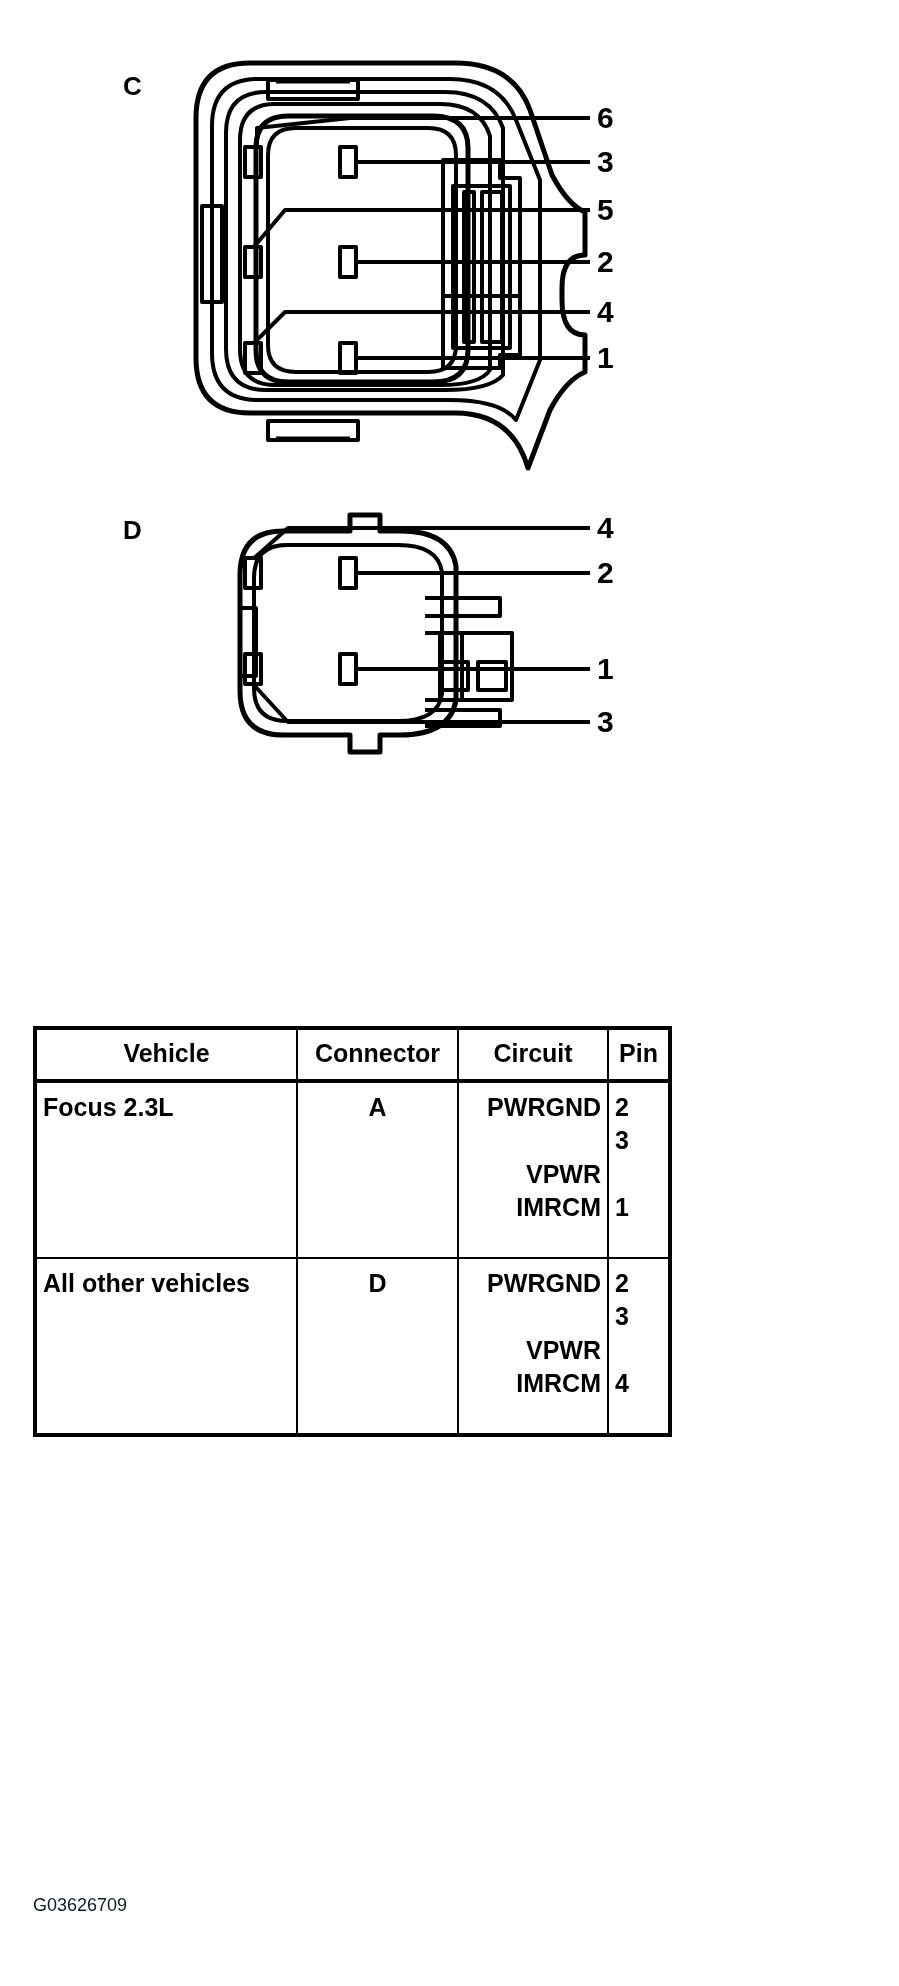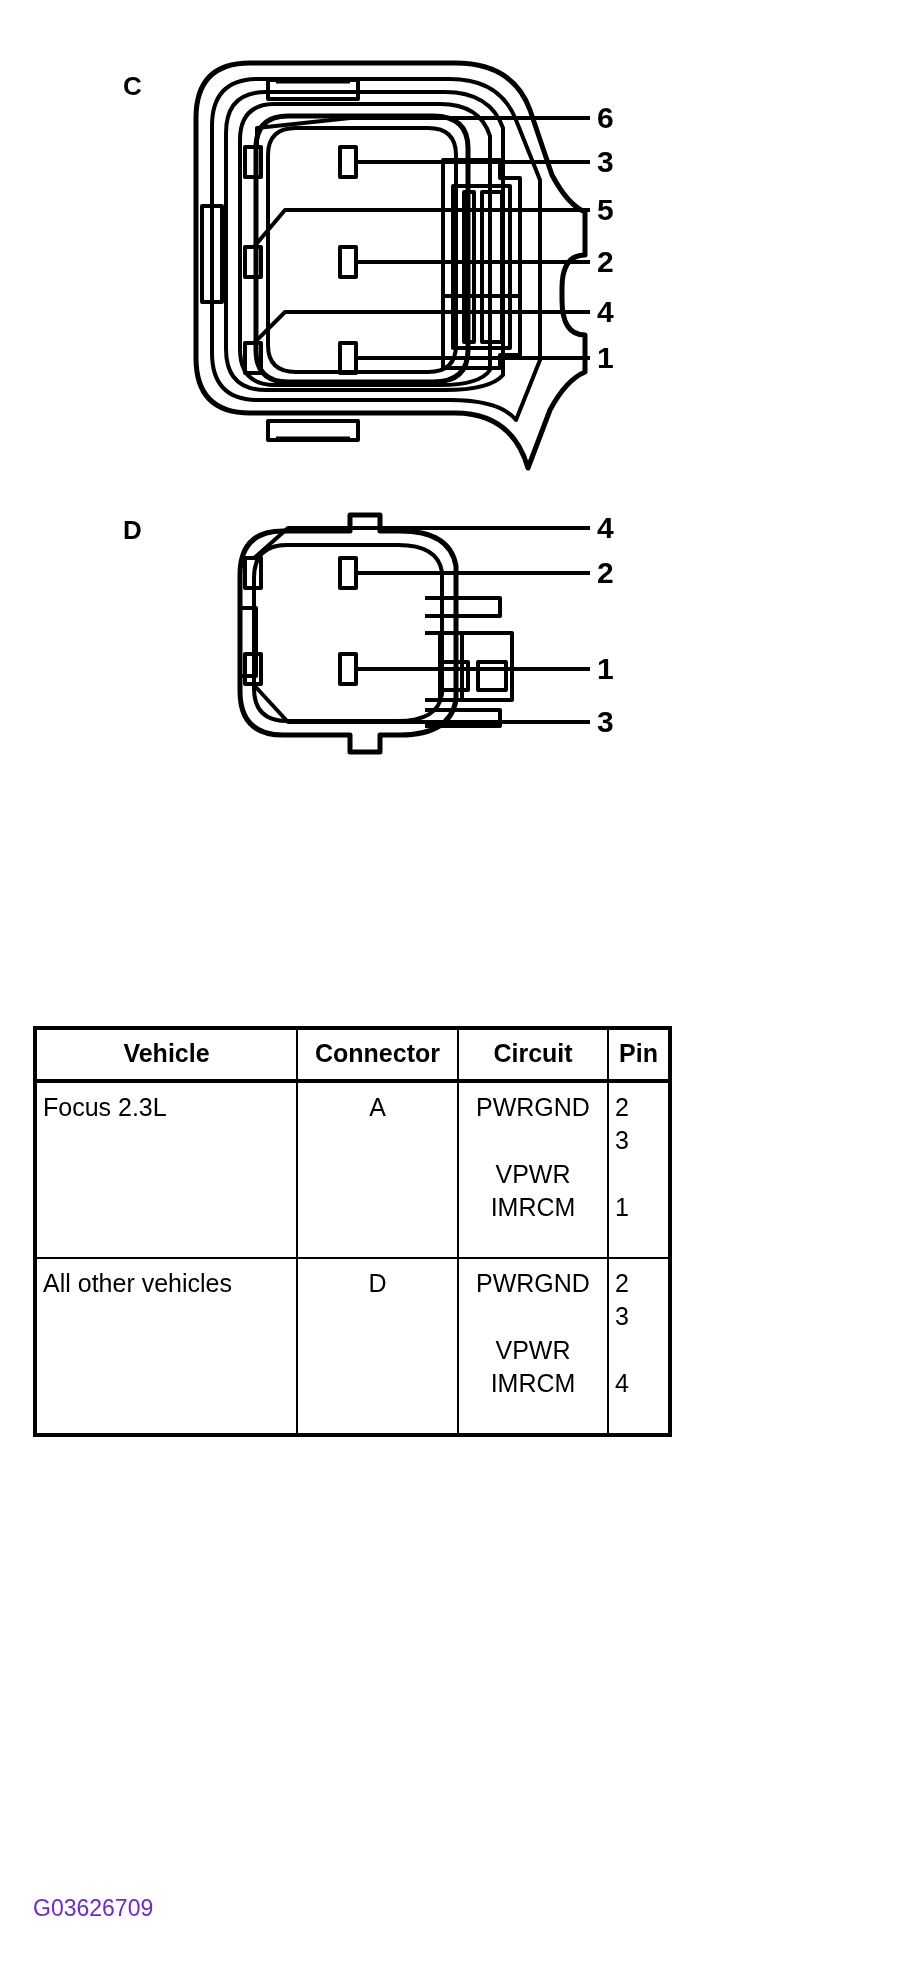--- a/index.html
+++ b/index.html
@@ -79,37 +79,37 @@
   table.pin-table thead th {
     border-bottom: 4px solid #000;
     font-weight: bold;
     font-size: 25px;
     text-align: center;
     padding: 9px 4px 11px 4px;
     vertical-align: middle;
   }
   table.pin-table tbody td {
     font-size: 25px;
-    font-weight: normal;
+    font-weight: bold;
     height: 160px;
     padding: 8px 6px 6px 6px;
     line-height: 1.33;
   }
   td.cell-vehicle   { text-align: left; }
   td.cell-connector { text-align: center; }
-  td.cell-circuit   { text-align: center; white-space: pre-line; }
+  td.cell-circuit   { text-align: right; white-space: pre-line; }
   td.cell-pin       { text-align: left; white-space: pre-line; padding-left: 8px; }
 
   .caption {
     position: absolute;
     left: 33px;
     top: 1895px;
     font-family: "Liberation Sans", sans-serif;
-    font-size: 23px;
-    color: #6d28d9;
+    font-size: 18px;
+    color: #0f172a;
   }
 </style>
 </head>
 <body>
 
 <div class="diagram-area">
 
   <div class="connector-letter letter-c">C</div>
 
   <div class="connector-letter letter-d">D</div>

